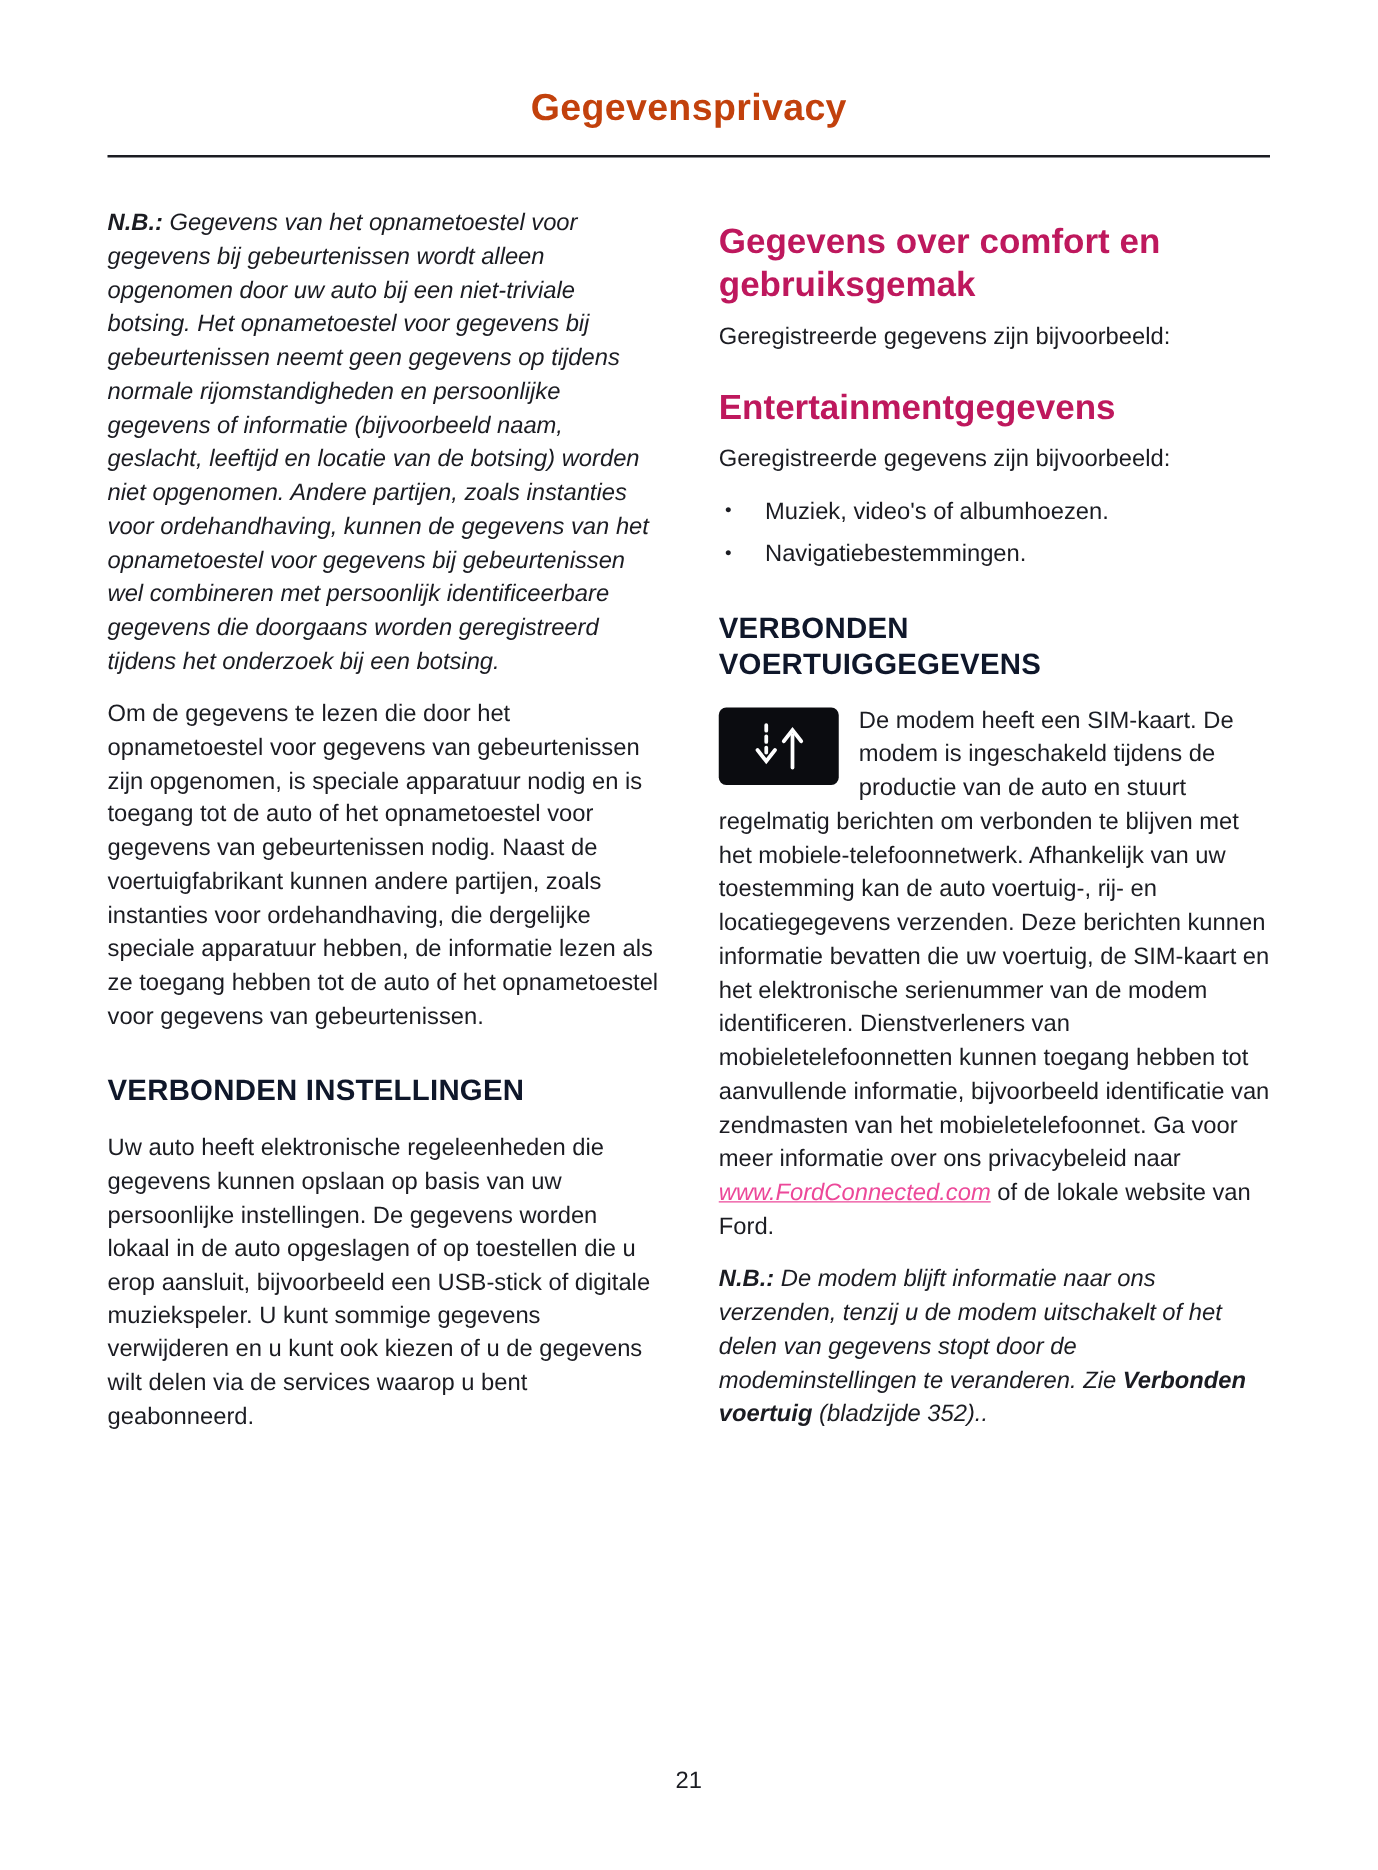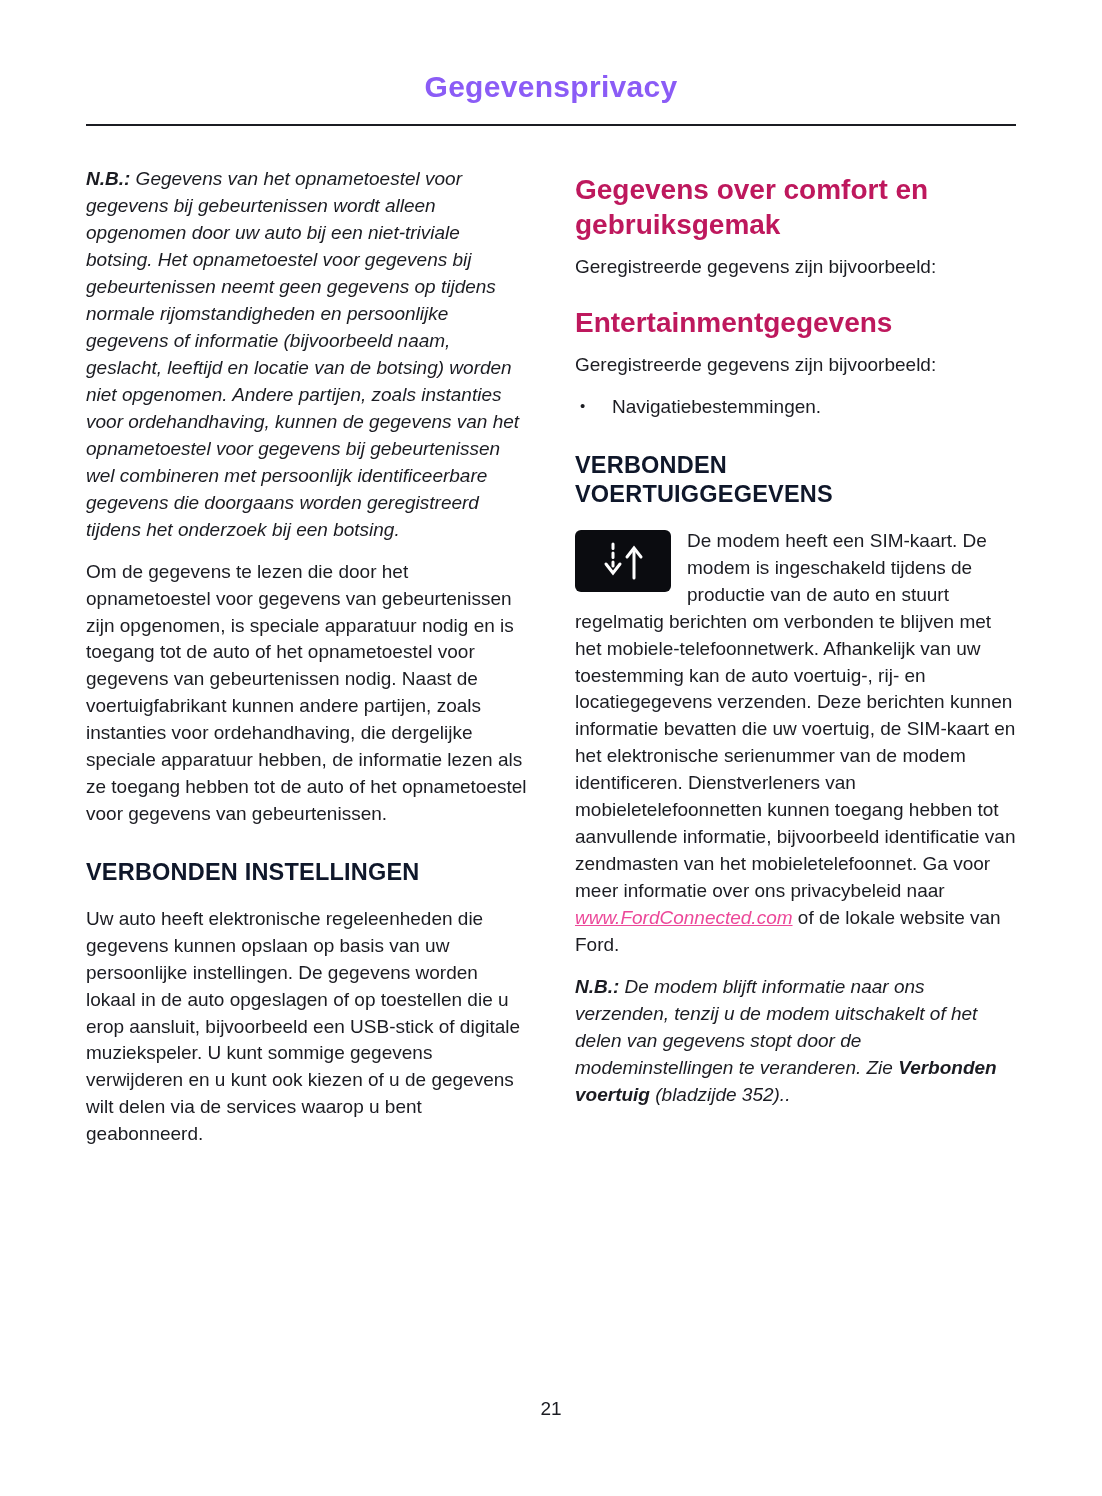--- a/index.html
+++ b/index.html
@@ -17,30 +17,31 @@
     box-sizing: border-box;
     padding: 58px 86px 0 86px;
     overflow: hidden;
   }
   .page-title {
     text-align: center;
     font-size: 30px;
     font-weight: bold;
     letter-spacing: 0.3px;
     margin: 12px 0 20px 0;
-    color: #8b5cf6;
+    color: #c2410c;
   }
   .title-rule {
     border: none;
     border-top: 2px solid #1b1c22;
     margin: 0 0 40px 0;
   }
   .columns {
     display: flex;
     gap: 48px;
+    align-items: center;
   }
   .col { flex: 1; min-width: 0; }
 
   p, li {
     font-size: 19px;
     line-height: 1.42;
     margin: 0;
   }
   p { margin-bottom: 15px; }
   .italic { font-style: italic; }
@@ -100,21 +101,21 @@
     font-style: italic;
     text-decoration: underline;
     cursor: pointer;
   }
   .bold-italic { font-weight: bold; font-style: italic; }
 
   .page-number {
     position: absolute;
     left: 0;
     right: 0;
-    bottom: 76px;
+    bottom: 60px;
     text-align: center;
     font-size: 19px;
     color: #1b1c22;
   }
 </style>
 </head>
 <body>
 
 <div class="page">
 
@@ -140,20 +141,21 @@
       <h3 class="sub-heading">Gegevens over comfort en gebruiksgemak</h3>
 
       <p>Geregistreerde gegevens zijn bijvoorbeeld:</p>
 
 
       <h3 class="sub-heading spaced">Entertainmentgegevens</h3>
 
       <p>Geregistreerde gegevens zijn bijvoorbeeld:</p>
 
       <ul class="bullet-list">
+        <li>Muziek, video's of albumhoezen.</li>
         <li>Navigatiebestemmingen.</li>
       </ul>
 
       <h2 class="section-heading narrow">VERBONDEN VOERTUIGGEGEVENS</h2>
 
       <p><span class="icon-box">
             <svg width="74" height="46" viewBox="0 0 74 46" aria-hidden="true">
             <g stroke="#ffffff" stroke-width="3" fill="none" stroke-linecap="round">
               <line x1="27" y1="6" x2="27" y2="28" stroke-dasharray="4.5 4.5"></line>
               <polyline points="20,26 27,35 34,26"></polyline>

